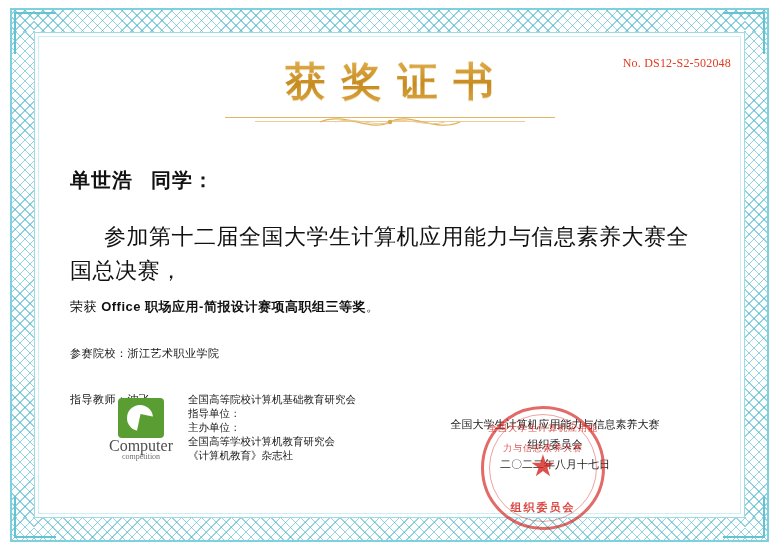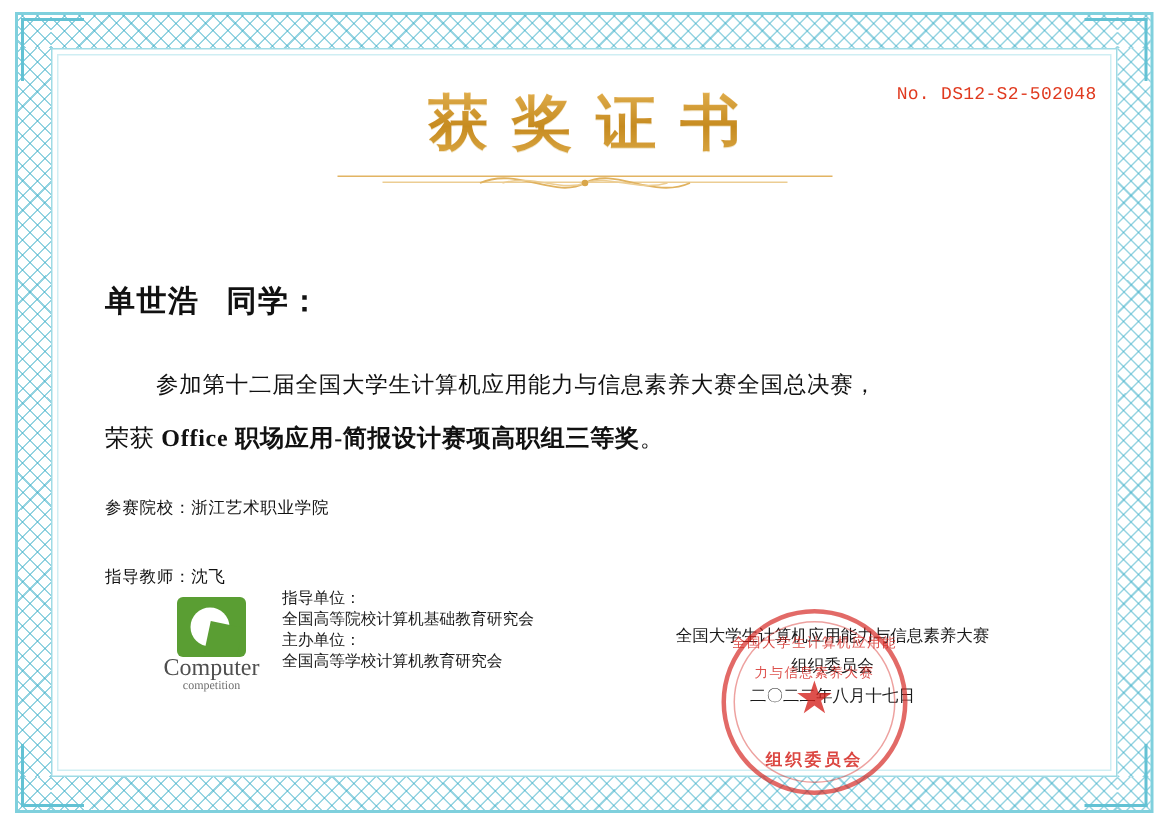--- a/index.html
+++ b/index.html
@@ -63,21 +63,21 @@
   .content{
     position:absolute;
     left:44px;top:42px;right:44px;bottom:42px;
   }
   .serial{
     position:absolute;
     right:4px;top:14px;
     color:#e03a1f;
     font-size:12px;
     letter-spacing:.2px;
-    font-family:Liberation Mono, monospace;
+    font-family:Liberation Serif, serif;
   }
   .title{
     margin-top:12px;
     text-align:center;
     color:#d99b2a;
     font-family:"DejaVu Serif", serif;
     font-weight:bold;
     font-size:40px;
     letter-spacing:16px;
     text-indent:16px;
@@ -95,44 +95,43 @@
     position:absolute;left:0;right:0;top:2px;height:1px;background:#e2b463;
   }
   .title-rules .r2{
     position:absolute;left:30px;right:30px;top:6px;height:1px;background:#eccd93;
   }
   .flourish{
     position:absolute;left:50%;top:-4px;transform:translateX(-50%);
   }
 
   .body{
-    margin-top:46px;
+    margin-top:26px;
     padding:0 26px;
     color:#111;
     font-family:"Liberation Sans", sans-serif;
   }
   .recipient{
     font-size:20px;
     font-weight:bold;
     letter-spacing:1px;
     margin-bottom:26px;
   }
   .recipient .sep{display:inline-block;width:18px;}
   .para{
-    font-size:15px;
+    font-size:22px;
     line-height:34px;
     text-indent:34px;
     letter-spacing:.5px;
   }
   .para2{
-    font-size:16px;
+    font-size:13px;
     line-height:34px;
     letter-spacing:.5px;
     margin-top:2px;
-    font-family:Liberation Serif, serif;
   }
   .para2 b{font-weight:bold;}
   .field{
     font-size:11px;
     line-height:34px;
     margin-top:12px;
     letter-spacing:.5px;
   }
   .field .label{display:inline-block;}
   .field .value{display:inline-block;}
@@ -269,24 +268,25 @@
 
     <div class="footer">
 
       <div class="logo">
         <div class="mark"></div>
         <div class="w1">Computer</div>
         <div class="w2">competition</div>
       </div>
 
       <div class="orgs">
+        <div>全国高等院校计算机基础教育研究会</div>
         <div>指导单位：</div>
-        <div>全国高等院校计算机基础教育研究会</div>
         <div>主办单位：</div>
         <div>全国高等学校计算机教育研究会</div>
+        <div>《计算机教育》杂志社</div>
       </div>
 
       <div class="issuer">
         <div>全国大学生计算机应用能力与信息素养大赛</div>
         <div>组织委员会</div>
         <div>二〇二二年八月十七日</div>
 
         <div class="seal">
           <div class="ring"></div>
           <div class="arc">全国大学生计算机应用能力与信息素养大赛</div>

